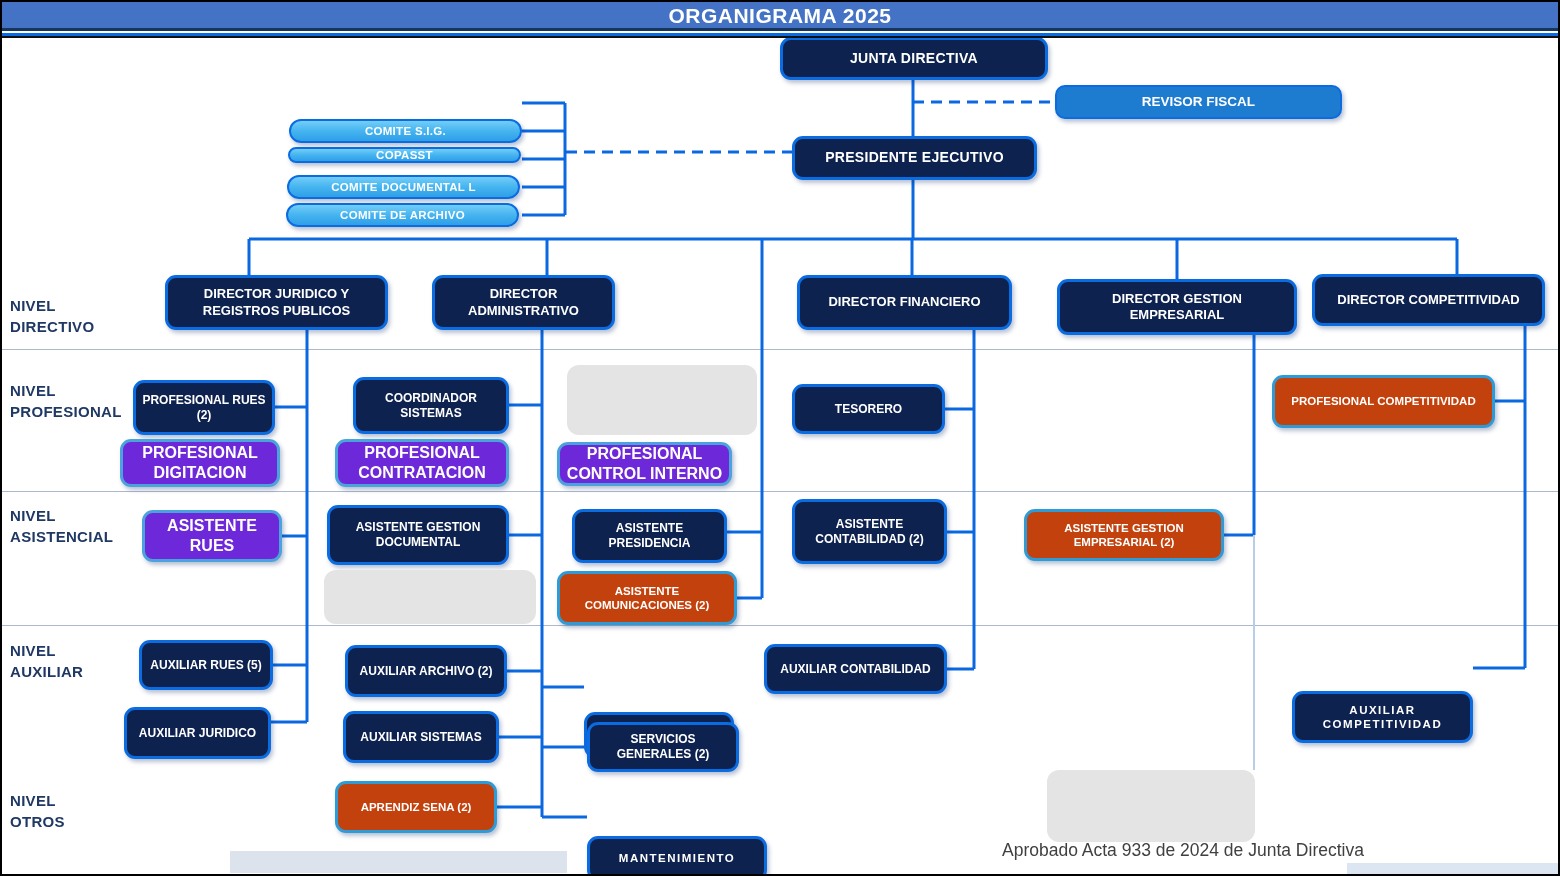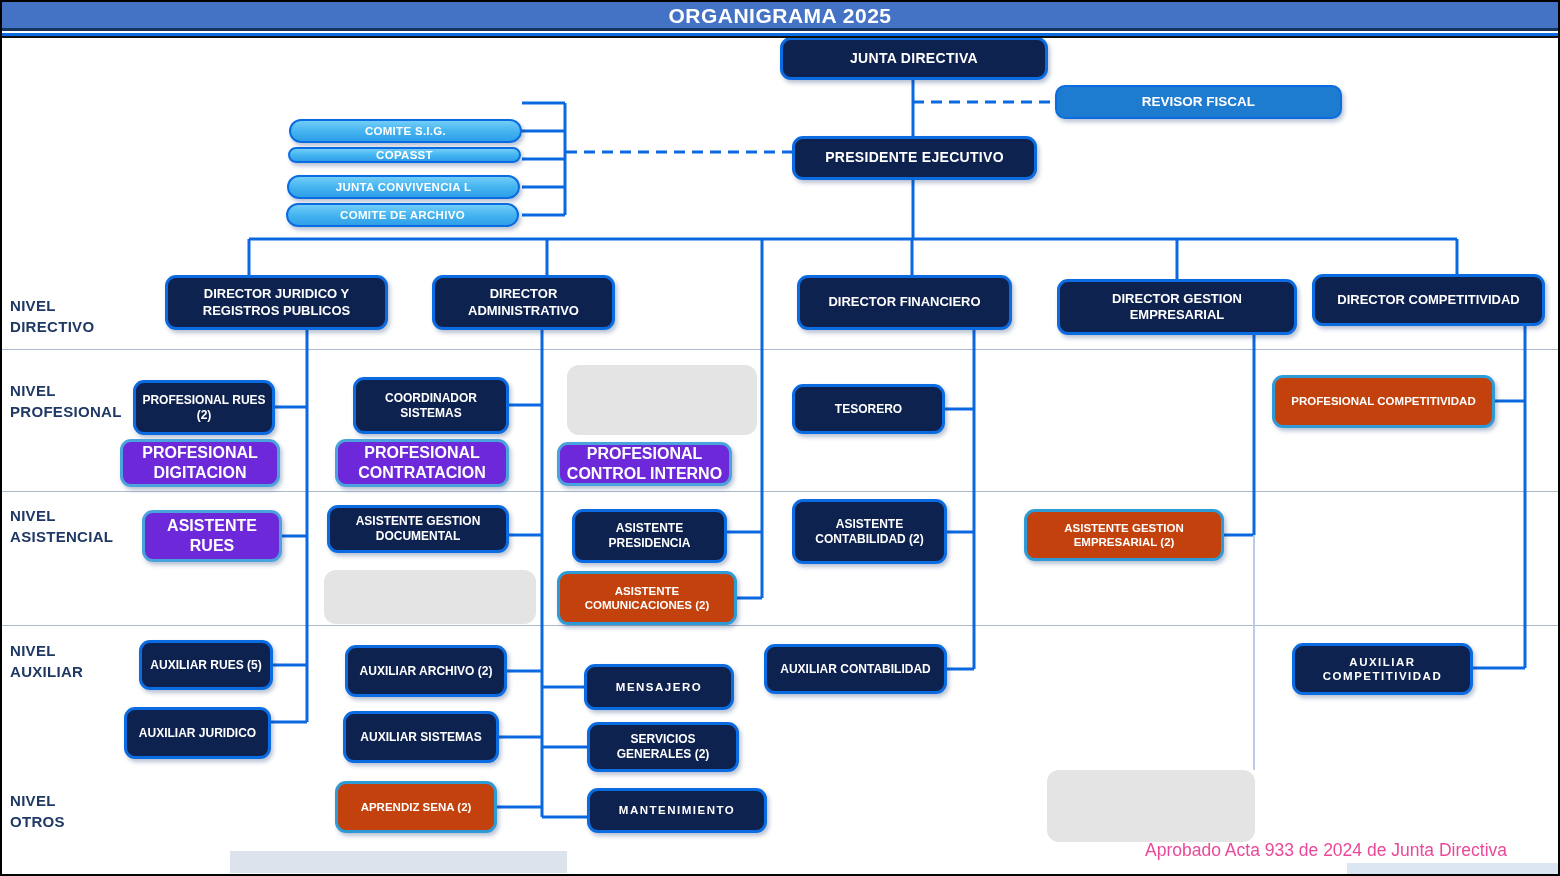--- a/index.html
+++ b/index.html
@@ -20,24 +20,24 @@
         color:#fff;font-weight:bold;border-radius:11px;box-sizing:border-box;padding:2px 6px;
         line-height:1.25;font-size:12px;z-index:2;box-shadow:2px 3px 4px rgba(20,50,110,.30);}
   .navy{background:#0e2250;border:3px solid #0b6be0;}
   .slate{background:#6d28d9;border:3px solid #4aa3dc;font-size:16px;}
   .navyslate{background:#c2410c;border:3px solid #2e9bd6;font-size:11.5px;}
   .revisor{background:#1e7cd0;border:2px solid #0b6be0;font-size:13.5px;border-radius:10px;}
   .committee{background:linear-gradient(180deg,#72cef7 0%,#45b4f0 50%,#2f9fe8 100%);
              border:2.5px solid #0b6be0;border-radius:12px;font-size:11.5px;letter-spacing:.3px;}
   .big{font-size:14px;letter-spacing:.3px;}
   .dir{font-size:13px;}
-  .ls{letter-spacing:1.5px;font-size:11.5px;}
+  .ls{letter-spacing:1.5px;font-size:11.5px;margin-top:48px;}
   .level-label{position:absolute;left:8px;color:#1f3864;font-weight:bold;font-size:15px;
                white-space:pre-line;line-height:1.4;z-index:2;letter-spacing:.3px;}
-  .note{position:absolute;left:1000px;top:838px;width:505px;text-align:right;color:#ec4899;
+  .note{position:absolute;left:1000px;top:838px;width:505px;text-align:left;color:#404040;
         font-size:17.5px;z-index:2;font-weight:normal;}
 </style>
 </head>
 <body>
 
 <div class="page">
 
   <div class="titlebar">
     <div class="title-text">ORGANIGRAMA 2025</div>
   </div>
@@ -78,40 +78,40 @@
 AUXILIAR</div>
   <div class="level-label" style="top:788px">NIVEL
 OTROS</div>
 
   <div class="node navy big" style="left:778px;top:35px;width:268px;height:43px">JUNTA DIRECTIVA</div>
   <div class="node revisor" style="left:1053px;top:83px;width:287px;height:34px">REVISOR FISCAL</div>
   <div class="node navy big" style="left:790px;top:134px;width:245px;height:44px">PRESIDENTE EJECUTIVO</div>
 
   <div class="node committee" style="left:287px;top:117px;width:233px;height:24px">COMITE S.I.G.</div>
   <div class="node committee" style="left:286px;top:145px;width:233px;height:16px">COPASST</div>
-  <div class="node committee" style="left:285px;top:173px;width:233px;height:24px">JUNTA CONVIVENCIA L</div>
+  <div class="node committee" style="left:285px;top:173px;width:233px;height:24px">COMITE DOCUMENTAL L</div>
   <div class="node committee" style="left:284px;top:201px;width:233px;height:24px">COMITE DE ARCHIVO</div>
 
   <div class="node navy dir" style="left:163px;top:273px;width:223px;height:55px">DIRECTOR JURIDICO Y REGISTROS PUBLICOS</div>
   <div class="node navy dir" style="left:430px;top:273px;width:183px;height:55px">DIRECTOR ADMINISTRATIVO</div>
   <div class="node navy dir" style="left:795px;top:273px;width:215px;height:55px">DIRECTOR FINANCIERO</div>
   <div class="node navy dir" style="left:1055px;top:277px;width:240px;height:56px">DIRECTOR GESTION EMPRESARIAL</div>
   <div class="node navy dir" style="left:1310px;top:272px;width:233px;height:52px">DIRECTOR COMPETITIVIDAD</div>
 
   <div class="node navy" style="left:131px;top:378px;width:142px;height:55px">PROFESIONAL RUES (2)</div>
   <div class="node slate" style="left:118px;top:437px;width:160px;height:48px">PROFESIONAL DIGITACION</div>
   <div class="node navy" style="left:351px;top:375px;width:156px;height:57px">COORDINADOR SISTEMAS</div>
   <div class="node slate" style="left:333px;top:437px;width:174px;height:48px">PROFESIONAL CONTRATACION</div>
   <div class="gry" style="left:565px;top:363px;width:190px;height:70px"></div>
   <div class="node slate" style="left:555px;top:440px;width:175px;height:44px">PROFESIONAL CONTROL INTERNO</div>
   <div class="node navy" style="left:790px;top:382px;width:153px;height:50px">TESORERO</div>
   <div class="node navyslate" style="left:1270px;top:373px;width:223px;height:53px">PROFESIONAL COMPETITIVIDAD</div>
 
   <div class="node slate" style="left:140px;top:508px;width:140px;height:52px">ASISTENTE RUES</div>
-  <div class="node navy" style="left:325px;top:503px;width:182px;height:48px">ASISTENTE GESTION DOCUMENTAL</div>
+  <div class="node navy" style="left:325px;top:503px;width:182px;height:60px">ASISTENTE GESTION DOCUMENTAL</div>
   <div class="gry" style="left:322px;top:568px;width:212px;height:54px"></div>
   <div class="node navy" style="left:570px;top:507px;width:155px;height:54px">ASISTENTE PRESIDENCIA</div>
   <div class="node navyslate" style="left:555px;top:569px;width:180px;height:54px">ASISTENTE COMUNICACIONES (2)</div>
   <div class="node navy" style="left:790px;top:497px;width:155px;height:65px">ASISTENTE CONTABILIDAD (2)</div>
   <div class="node navyslate" style="left:1022px;top:507px;width:200px;height:52px">ASISTENTE GESTION EMPRESARIAL (2)</div>
 
   <div class="node navy" style="left:137px;top:638px;width:134px;height:50px">AUXILIAR RUES (5)</div>
   <div class="node navy" style="left:122px;top:705px;width:147px;height:52px">AUXILIAR JURIDICO</div>
   <div class="node navy" style="left:343px;top:643px;width:162px;height:52px">AUXILIAR ARCHIVO (2)</div>
   <div class="node navy" style="left:341px;top:709px;width:156px;height:52px">AUXILIAR SISTEMAS</div>

